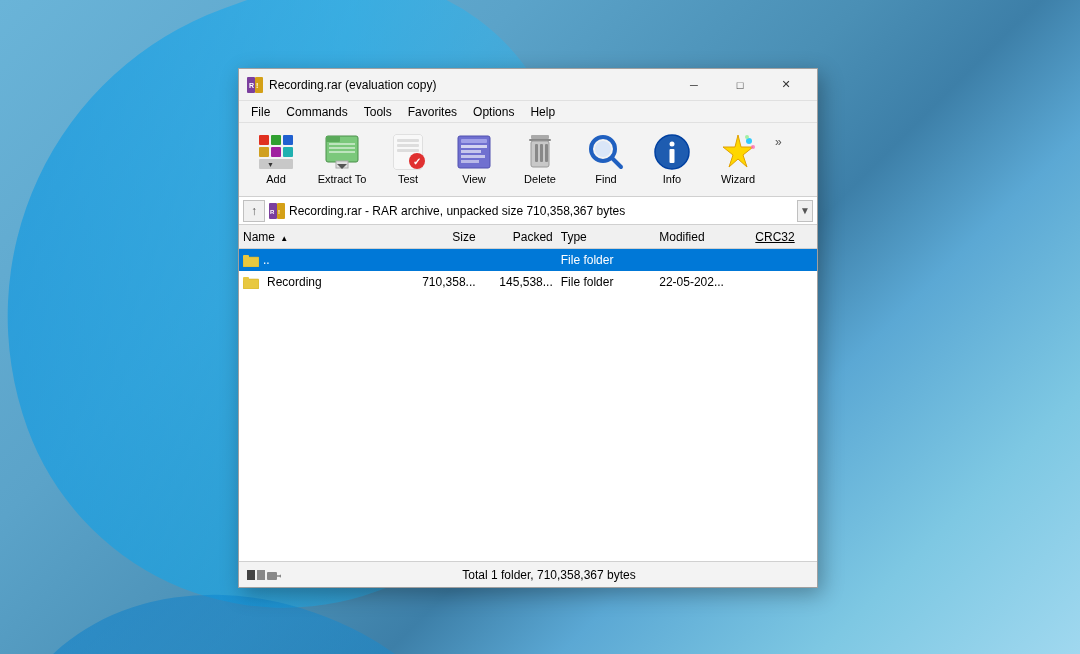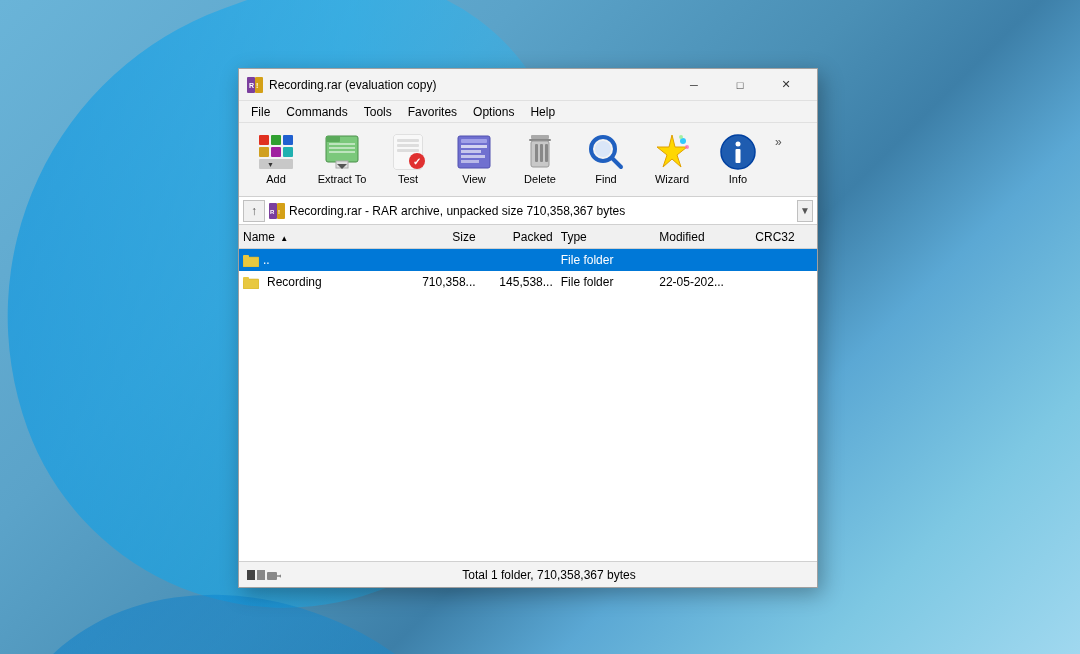--- a/index.html
+++ b/index.html
@@ -238,21 +238,21 @@
       color: #000;
       cursor: pointer;
       user-select: none;
     }
 
     .col-name { width: 160px; }
     .col-size { width: 90px; text-align: right; padding-right: 8px; }
     .col-packed { width: 80px; text-align: right; padding-right: 8px; }
     .col-type { width: 90px; }
     .col-modified { width: 100px; margin-left: 12px; }
-    .col-crc { width: 60px; }
+    .col-crc { width: 60px; text-decoration: underline; }
 
     .sort-indicator {
       font-size: 8px;
       margin-left: 2px;
     }
 
     
     .file-rows {
       flex: 1;
       overflow-y: auto;
@@ -419,35 +419,35 @@
       <svg class="toolbar-icon" viewBox="0 0 38 38">
         <circle cx="16" cy="16" r="12" fill="none" stroke="#2060C0" stroke-width="4"></circle>
         <circle cx="16" cy="16" r="8" fill="rgba(180,210,255,0.4)"></circle>
         <line x1="25" y1="25" x2="34" y2="34" stroke="#2060C0" stroke-width="4" stroke-linecap="round"></line>
       </svg>
       <span class="toolbar-label">Find</span>
     </button>
 
     <button class="toolbar-btn">
       <svg class="toolbar-icon" viewBox="0 0 38 38">
+        <circle cx="19" cy="19" r="17" fill="#1E5CB0" stroke="#0040A0" stroke-width="1.5"></circle>
+        <circle cx="19" cy="11" r="2.5" fill="white"></circle>
+        <rect x="16.5" y="16" width="5" height="14" rx="1" fill="white"></rect>
+      </svg>
+      <span class="toolbar-label">Info</span>
+    </button>
+
+    <button class="toolbar-btn">
+      <svg class="toolbar-icon" viewBox="0 0 38 38">
         <polygon points="19,2 22,14 34,14 24,22 28,34 19,26 10,34 14,22 4,14 16,14" fill="#FFD700" stroke="#E0A000" stroke-width="1"></polygon>
         <circle cx="30" cy="8" r="3" fill="#00BFFF" opacity="0.8"></circle>
         <circle cx="34" cy="14" r="2" fill="#FF69B4" opacity="0.8"></circle>
         <circle cx="28" cy="4" r="2" fill="#90EE90" opacity="0.8"></circle>
       </svg>
       <span class="toolbar-label">Wizard</span>
-    </button>
-
-    <button class="toolbar-btn">
-      <svg class="toolbar-icon" viewBox="0 0 38 38">
-        <circle cx="19" cy="19" r="17" fill="#1E5CB0" stroke="#0040A0" stroke-width="1.5"></circle>
-        <circle cx="19" cy="11" r="2.5" fill="white"></circle>
-        <rect x="16.5" y="16" width="5" height="14" rx="1" fill="white"></rect>
-      </svg>
-      <span class="toolbar-label">Info</span>
     </button>
 
     <span class="toolbar-more">»</span>
   </div>
 
   <div class="address-bar">
     <div class="addr-up-btn">
       <span>↑</span>
     </div>
 

